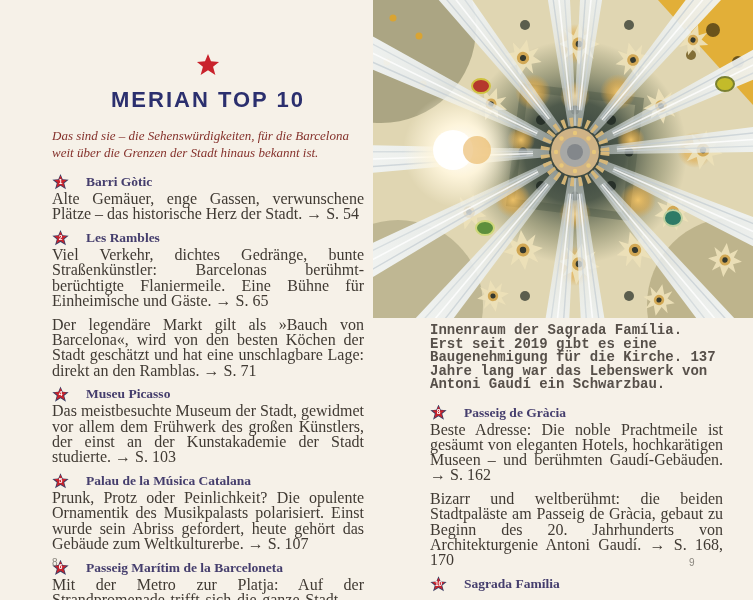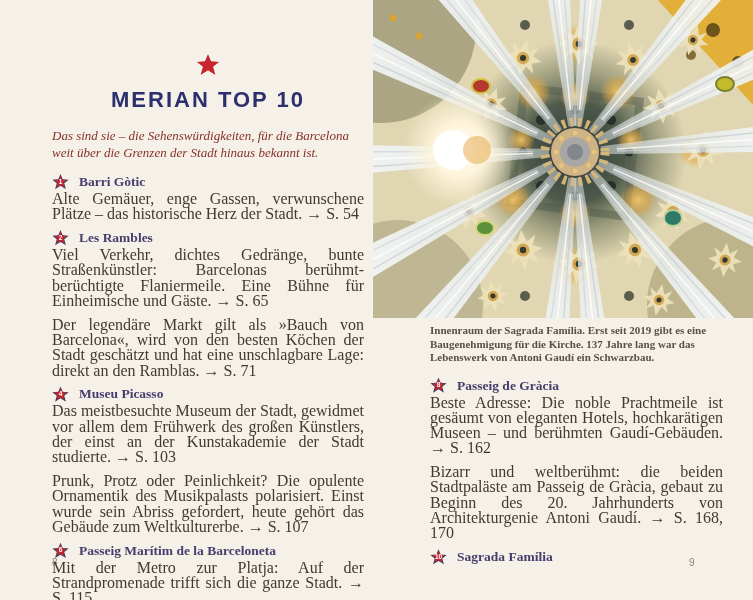--- a/index.html
+++ b/index.html
@@ -18,21 +18,21 @@
   .page-title{
     font-family:"Liberation Sans", sans-serif;font-weight:bold;
     font-size:22px;letter-spacing:2px;color:#2b2f6e;white-space:nowrap;
   }
   .intro{
     font-style:italic;color:#84302a;font-size:13px;line-height:16.5px;
     margin-bottom:13px;
   }
   
   .item{margin-bottom:8.5px;}
-  .item-head{display:flex;align-items:center;gap:10px;margin-bottom:1px;}
+  .item-head{display:flex;align-items:center;gap:17px;margin-bottom:1px;}
   .star-badge{position:relative;width:17px;height:16px;flex:none;}
   .star-badge .star-outer{
     position:absolute;left:0;top:0;width:17px;height:16px;background:#3a3f66;
     clip-path:polygon(50% 0%,63% 33%,98% 36%,72% 58%,82% 95%,50% 74%,18% 95%,28% 58%,2% 36%,37% 33%);
   }
   .star-badge .star-inner{
     position:absolute;left:2px;top:1.5px;width:13px;height:12.5px;background:#c9232c;
     clip-path:polygon(50% 0%,63% 33%,98% 36%,72% 58%,82% 95%,50% 74%,18% 95%,28% 58%,2% 36%,37% 33%);
   }
   .star-badge .star-num{
@@ -41,22 +41,22 @@
   }
   .item-title{font-weight:bold;font-size:13.5px;color:#453e6d;}
   .item-text{
     font-size:16px;line-height:15.3px;color:#403a33;
     text-align:justify;hyphens:auto;-webkit-hyphens:auto;
   }
   
   .photo{position:absolute;left:373px;top:0;width:380px;height:318px;overflow:hidden;}
   .right-col{position:absolute;left:430px;top:324px;width:293px;}
   .caption{
-    font-family:Liberation Serif, serif;font-weight:bold;
-    font-size:11px;line-height:13.5px;color:#57504a;margin-bottom:13px;
+    font-family:Liberation Mono, monospace;font-weight:bold;
+    font-size:14px;line-height:13.5px;color:#57504a;margin-bottom:13px;
   }
   .pagenum{
     position:absolute;top:557px;font-family:"Liberation Sans", sans-serif;
     font-size:10px;color:#8a867e;
   }
   .pagenum.left{left:52px;}
   .pagenum.right{left:689px;}
 </style>
 </head>
 <body>
@@ -238,20 +238,28 @@
         <span class="star-outer"></span>
           <span class="star-inner"></span>
         <span class="star-num">4</span>
       </span>
       <span class="item-title">Museu Picasso</span>
     </div>
     <div class="item-text">Das meistbesuchte Museum der Stadt, gewidmet vor allem dem Frühwerk des großen Künstlers, der einst an der Kunstakademie der Stadt studierte. → S. 103</div>
   </div>
 
   <div class="item">
+    <div class="item-head">
+      <span class="star-badge">
+        <span class="star-outer"></span>
+          <span class="star-inner"></span>
+        <span class="star-num">5</span>
+      </span>
+      <span class="item-title">Palau de la Música Catalana</span>
+    </div>
     <div class="item-text">Prunk, Protz oder Peinlichkeit? Die opulente Ornamentik des Musikpalasts polarisiert. Einst wurde sein Abriss gefordert, heute gehört das Gebäude zum Weltkulturerbe. → S. 107</div>
   </div>
 
   <div class="item">
     <div class="item-head">
       <span class="star-badge">
         <span class="star-outer"></span>
           <span class="star-inner"></span>
         <span class="star-num">6</span>
       </span>

